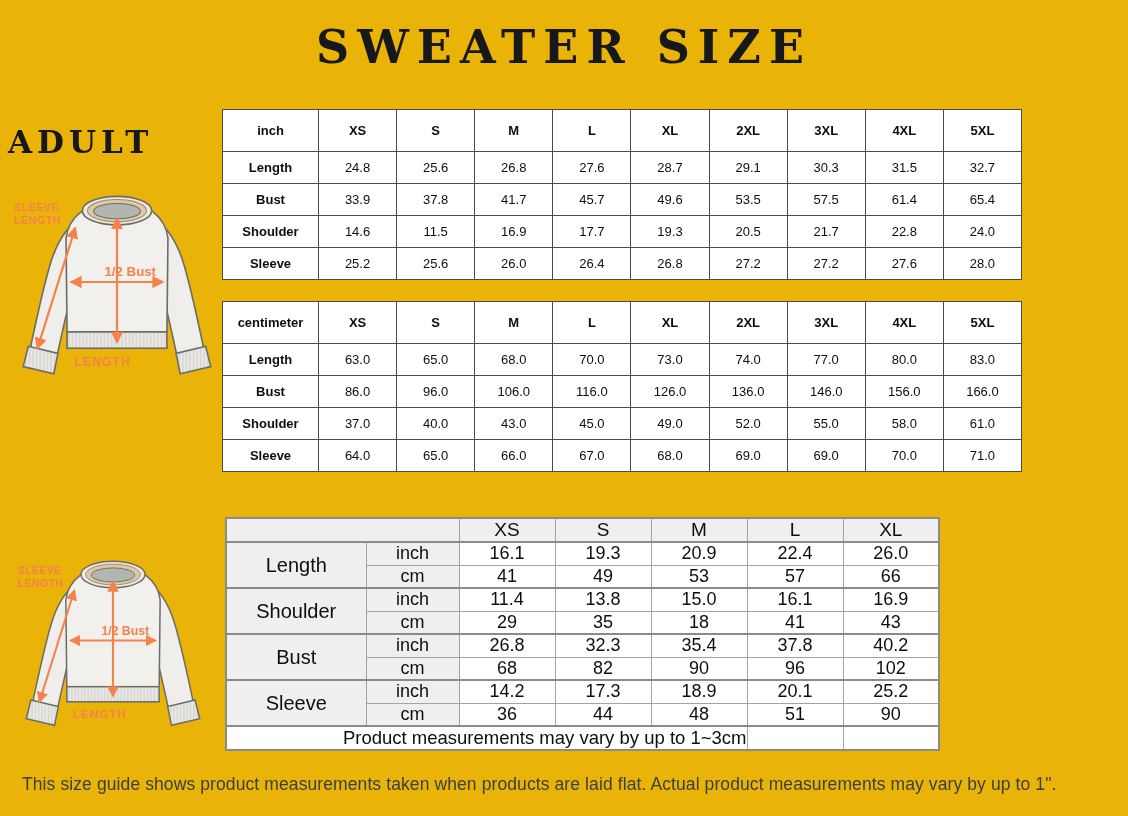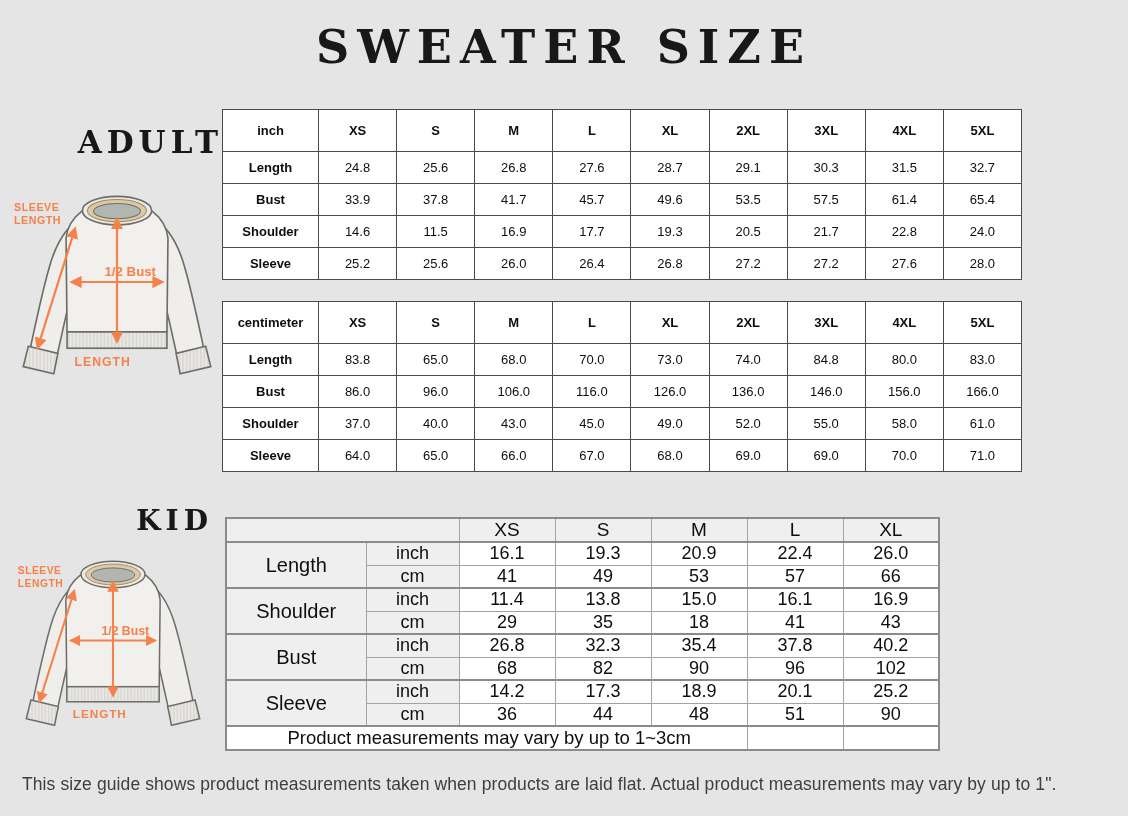--- a/index.html
+++ b/index.html
@@ -1,26 +1,26 @@
 <!DOCTYPE html>
 <html><head>
 <meta charset="utf-8">
 <style>
   html,body{margin:0;padding:0;background:#ffffff;}
   .canvas{
-    position:relative;width:1128px;height:816px;background:#e5e5e5;
+    position:relative;width:1128px;height:816px;background:#eab308;
     font-family:"Liberation Sans",sans-serif;color:#111;overflow:hidden;
   }
   .page-title{
     position:absolute;top:20px;left:0;width:100%;text-align:center;
     font-family:"DejaVu Serif",serif;font-weight:bold;font-size:46px;
     letter-spacing:8px;color:#17181a;white-space:nowrap;
   }
   .section-label{
-    position:absolute;text-align:right;font-family:"DejaVu Serif",serif;
+    position:absolute;text-align:left;font-family:"DejaVu Serif",serif;
     font-weight:bold;color:#17181a;white-space:nowrap;
   }
   .adult-label{left:8px;top:124px;width:215px;font-size:31px;letter-spacing:5px;}
   .kid-label{left:8px;top:504px;width:205px;font-size:28px;letter-spacing:5px;}
 
   .diagram{position:absolute;}
   .diagram-adult{left:10px;top:180px;width:214px;height:204px;}
   .diagram-kid{left:14px;top:546px;width:198px;height:189px;}
 
   
@@ -48,37 +48,36 @@
     border:1px solid #a3a3a3;text-align:center;vertical-align:middle;padding:0;
     font-weight:normal;color:#0e0e0e;background:#fff;
   }
   table.kid thead tr{height:22px;}
   table.kid tbody tr{height:23px;}
   table.kid tr.kid-note-row{height:24px;}
   table.kid thead th{background:#efefef;font-size:19px;}
   table.kid .row-label{font-size:20px;background:#efefef;}
   table.kid .unit-cell{font-size:18px;background:#efefef;}
   table.kid tr.group-start th, table.kid tr.group-start td{border-top:2px solid #8b8b8b;}
-  table.kid td.note-cell{text-align:center;padding-left:5px;font-size:18.5px;background:#fff;}
+  table.kid td.note-cell{text-align:right;padding-left:5px;font-size:18.5px;background:#fff;}
 
   .page-footer-note{
     position:absolute;left:22px;top:774px;font-size:17.5px;color:#3c4043;
     letter-spacing:0.1px;white-space:nowrap;text-align:center;
   }
   svg text.orange{fill:#F5814B;font-family:"Liberation Sans",sans-serif;font-weight:bold;}
 </style>
 </head>
 <body>
 
 <div class="canvas">
 
   <div class="page-title">SWEATER SIZE</div>
 
   <div class="section-label adult-label">ADULT</div>
-  <div class="section-label kid-label">KID</div>
 
   <svg class="diagram diagram-adult" viewBox="0 0 210 200">
     <defs>
       <pattern id="rib-a" width="3.5" height="20" patternUnits="userSpaceOnUse">
         <rect width="3.5" height="20" fill="#e9e8e4"></rect>
         <path d="M1.7,0 V20" stroke="#cfcec9" stroke-width="1"></path>
       </pattern>
       <marker id="ah-a" viewBox="0 0 10 10" refX="8.5" refY="5" markerWidth="5.5" markerHeight="5.5" orient="auto-start-reverse">
         <path d="M0,0 L10,5 L0,10 z" fill="#F5814B"></path>
       </marker>
@@ -238,27 +237,27 @@
           <th>XL</th>
           <th>2XL</th>
           <th>3XL</th>
           <th>4XL</th>
           <th>5XL</th>
         </tr>
       </thead>
       <tbody>
         <tr>
           <th>Length</th>
-          <td>83.8</td>
+          <td>63.0</td>
           <td>65.0</td>
           <td>68.0</td>
           <td>70.0</td>
           <td>73.0</td>
           <td>74.0</td>
-          <td>84.8</td>
+          <td>77.0</td>
           <td>80.0</td>
           <td>83.0</td>
         </tr>
         <tr>
           <th>Bust</th>
           <td>86.0</td>
           <td>96.0</td>
           <td>106.0</td>
           <td>116.0</td>
           <td>126.0</td>

